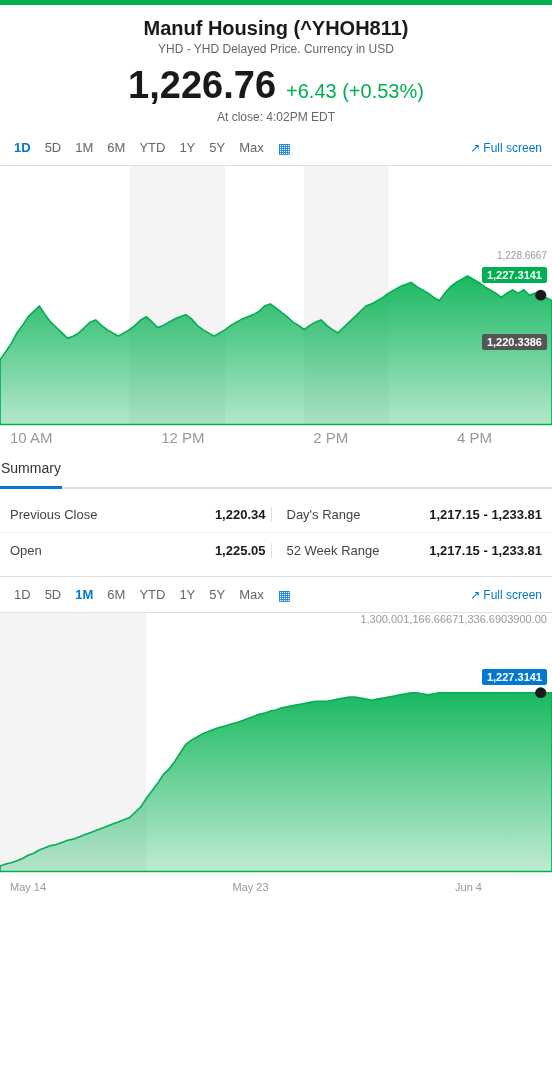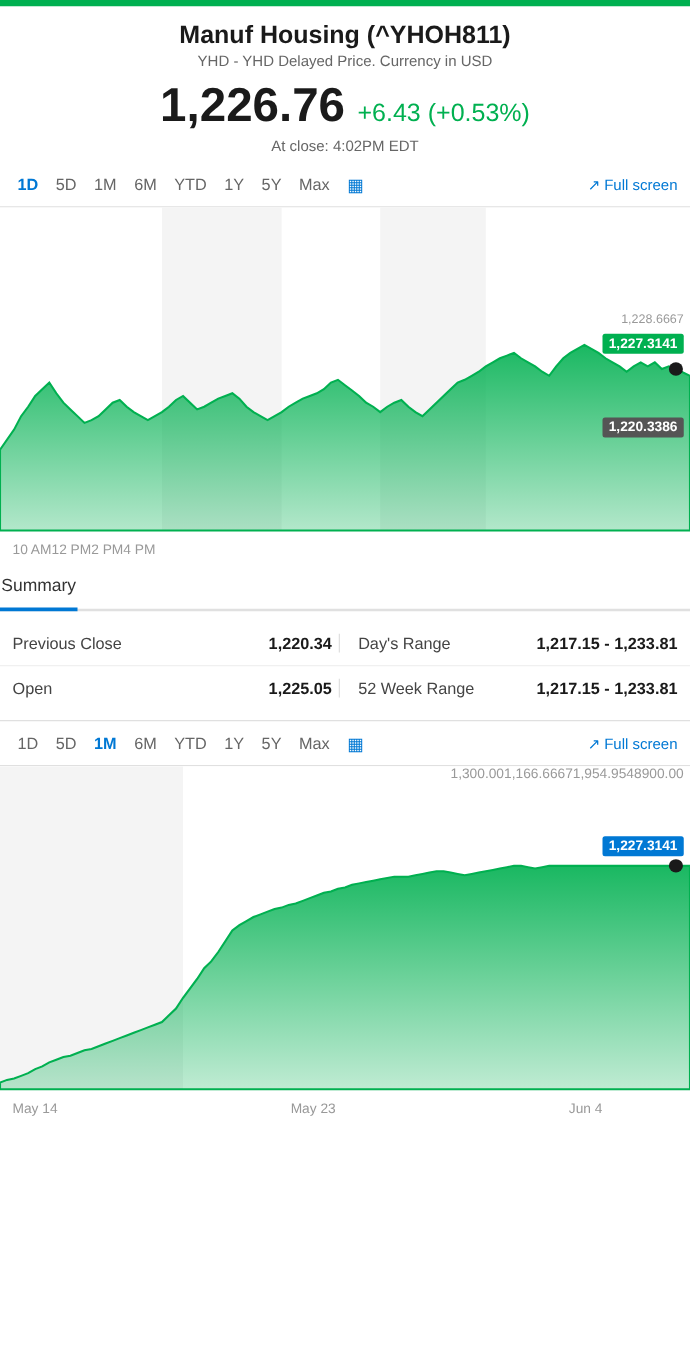--- a/index.html
+++ b/index.html
@@ -114,21 +114,22 @@
       font-size: 11px;
       color: #999;
       pointer-events: none;
     }
     .chart-x-labels {
       position: absolute;
       bottom: 0;
       left: 10px;
       right: 60px;
       display: flex;
-      font-size: 11px;
+      justify-content: space-between;
+      font-size: 15px;
       color: #999;
     }
     .price-tooltip-1 {
       position: absolute;
       right: 5px;
       top: 36%;
       background: #00b050;
       color: #fff;
       font-size: 11px;
       font-weight: bold;
@@ -411,21 +412,21 @@
       L 490,74 L 490,240 Z" fill="url(#greenGrad2)" stroke="#00b050" stroke-width="1.5"></path>
 
     <circle cx="480" cy="74" r="5" fill="#1a1a1a"></circle>
   </svg>
 
   
   <div class="chart2-y-labels">
     <span>1,300.00</span>
     <span></span>
     <span>1,166.6667</span>
-    <span>1,954.9548</span>
+    <span>1,336.6903</span>
     <span>900.00</span>
   </div>
 
   
   <div class="price-tooltip-3">1,227.3141</div>
 
   
   <div class="chart2-x-labels">
     <span>May 14</span>
     <span>May 23</span>

